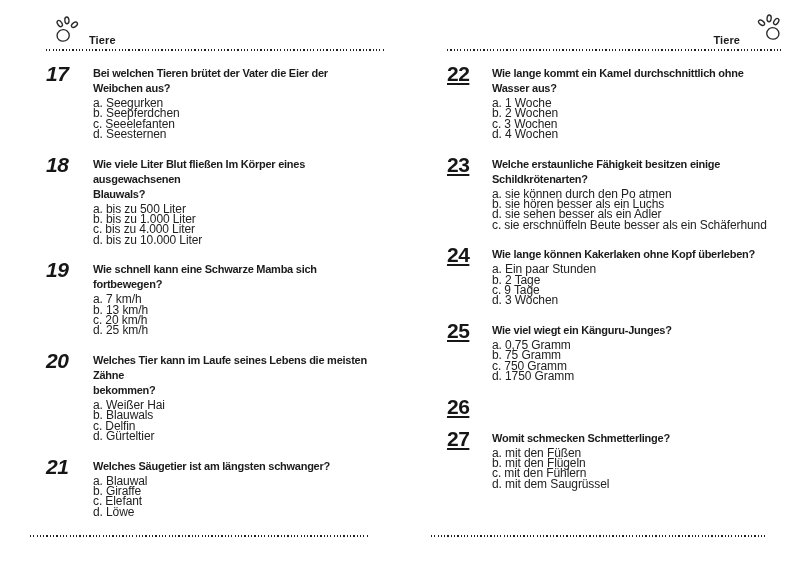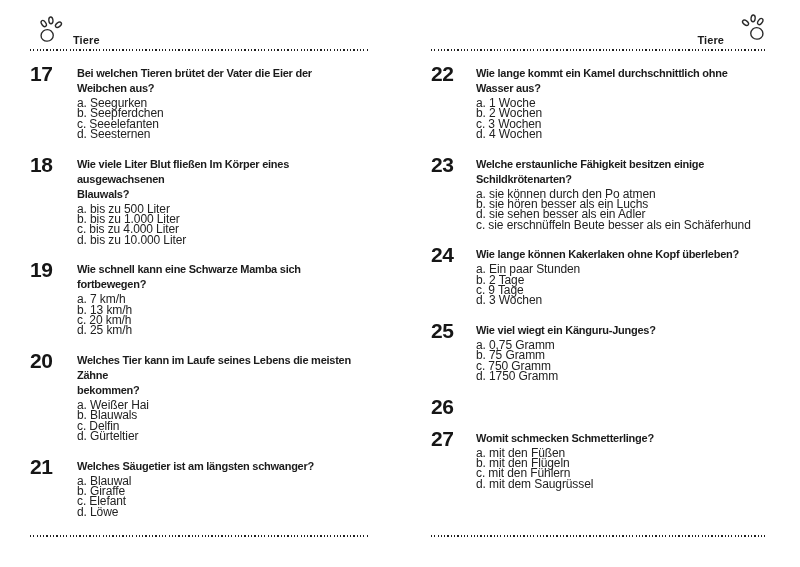--- a/index.html
+++ b/index.html
@@ -5,21 +5,21 @@
   * { margin: 0; padding: 0; box-sizing: border-box; }
   html, body { width: 800px; height: 567px; }
   body {
     background: #ffffff;
     font-family: "Liberation Sans", "DejaVu Sans", sans-serif;
     color: #1b1b1b;
     overflow: hidden;
   }
   .sheet { position: relative; width: 800px; height: 567px; background: #ffffff; }
 
-  .page { position: absolute; top: 0; height: 567px; }
+  .page { position: absolute; top: 0; height: 567px; margin-left: 16px; }
   .page-left  { left: 30px;  width: 338px; }
   .page-right { left: 431px; width: 337px; }
 
   .page-header { position: relative; height: 51px; }
   .dotline {
     height: 2px;
     background-image: repeating-linear-gradient(to right, #1f1f1f 0 1.2px, transparent 1.2px 3.3px);
   }
   .header-rule { position: absolute; left: 0; right: 0; top: 49px; }
   .footer-rule { position: absolute; top: 535px; }
@@ -39,22 +39,22 @@
   .paw svg { width: 100%; height: 100%; display: block; }
 
   .page-content { padding-top: 15px; }
 
   .question { display: flex; align-items: flex-start; margin-bottom: 17px; }
   .qnum {
     flex: none;
     font-size: 21px; font-weight: 700; letter-spacing: -0.5px;
     line-height: 15px; color: #161616;
   }
-  .page-left  .qnum { width: 47px; }
-  .page-right .qnum { width: 45px; }
+  .page-left  .qnum { width: 47px; font-style: italic; }
+  .page-right .qnum { width: 45px; text-decoration: underline; }
   .qbody { flex: 1 1 auto; min-width: 0; }
   .qtext {
     font-size: 11px; font-weight: 700; letter-spacing: -0.25px;
     line-height: 15px; white-space: pre-line; color: #1b1b1b;
     margin-bottom: 2px;
   }
   .opt {
     font-size: 12px; font-weight: 400; letter-spacing: -0.1px;
     line-height: 10.4px; color: #222222; white-space: nowrap;
   }

